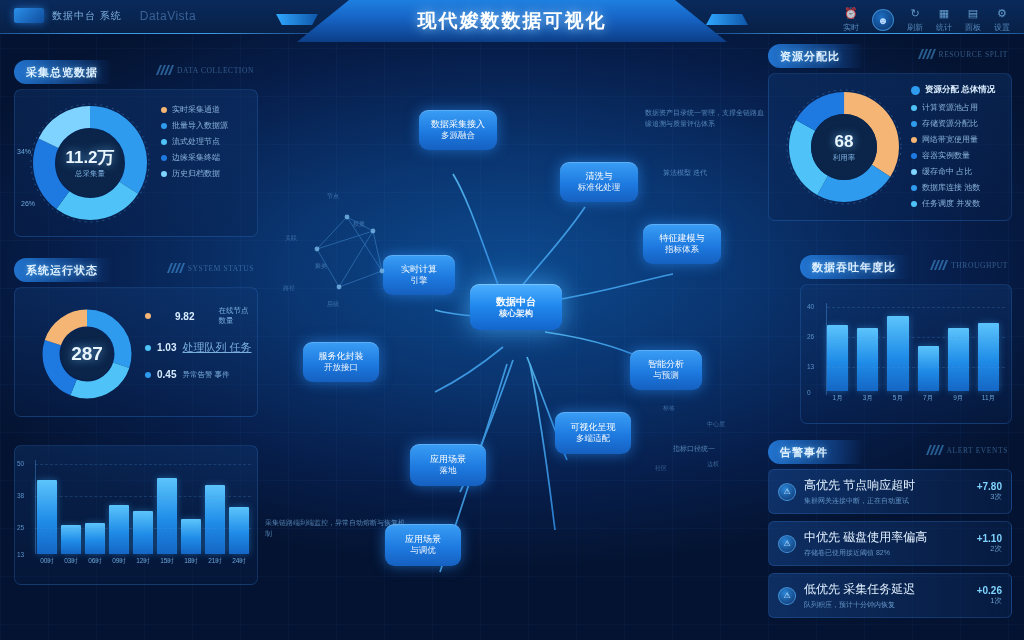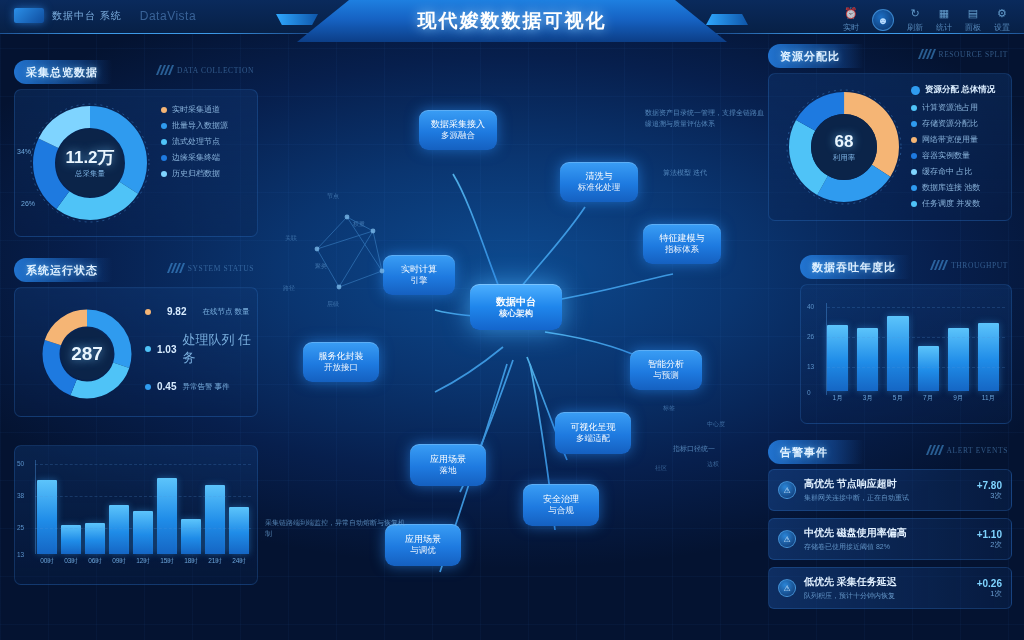--- a/index.html
+++ b/index.html
@@ -122,21 +122,21 @@
     border:1px solid rgba(65,145,235,.22);
     border-radius:6px; padding:7px 9px; margin-bottom:7px;
   }
   .li-ic{
     width:18px;height:18px;border-radius:50%; flex:none;
     border:1px solid rgba(95,185,255,.6);
     background:radial-gradient(circle at 38% 32%,#2b86d8,#0c3068);
     display:flex;align-items:center;justify-content:center;font-size:8px;color:#cfe8ff;
   }
   .li-main{ flex:1; min-width:0; }
-  .li-title{ font-size:10px; color:#e2f1ff; font-weight:bold; margin-bottom:2px; }
+  .li-title{ font-size:12px; color:#e2f1ff; font-weight:normal; margin-bottom:2px; }
   .li-desc{ font-size:7px; color:#6fa4d6; opacity:.85; }
   .li-right{ text-align:right; flex:none; }
   .li-val{ font-size:10px; font-weight:bold; color:#7fd4ff; }
   .li-sub{ font-size:7.5px; color:#6b9fd2; }
 
   
   .mindmap{ position:absolute; left:255px; top:52px; width:515px; height:580px; }
   .mindmap svg{ position:absolute; inset:0; width:100%; height:100%; }
   .node{
     position:absolute;
@@ -282,29 +282,29 @@
         <circle cx="50" cy="50" r="36" fill="none" stroke="#4fc3f7" stroke-width="17" stroke-dasharray="58.8 167.4" stroke-dashoffset="-67.9" transform="rotate(-90 50 50)"></circle>
         <circle cx="50" cy="50" r="36" fill="none" stroke="#1e7ae0" stroke-width="17" stroke-dasharray="54.3 171.9" stroke-dashoffset="-126.7" transform="rotate(-90 50 50)"></circle>
         <circle cx="50" cy="50" r="36" fill="none" stroke="#f5b575" stroke-width="17" stroke-dasharray="45.2 181" stroke-dashoffset="-181" transform="rotate(-90 50 50)"></circle>
         <circle cx="50" cy="50" r="26" fill="#0b2449"></circle>
       </svg>
       <div class="donut-center">
         <div class="donut-val" style="font-size:19px;">287</div>
       </div>
     </div>
     <div style="position:absolute; left:130px; top:18px; width:108px;">
-      <div style="display:flex; align-items:center; gap:16px; margin-bottom:14px;">
+      <div style="display:flex; align-items:center; gap:24px; margin-bottom:14px;">
         <span class="dot" style="background:#f5b575"></span>
         <span style="font-size:10px;font-weight:bold;color:#d8ecff;">9.82</span>
         <span style="font-size:7.5px;color:#79aedd;">在线节点 数量</span>
       </div>
       <div style="display:flex; align-items:center; gap:6px; margin-bottom:14px;">
         <span class="dot" style="background:#4fc3f7"></span>
         <span style="font-size:10px;font-weight:bold;color:#d8ecff;">1.03</span>
-        <span style="font-size:13px;color:#79aedd;">处理队列 任务</span>
+        <span style="font-size:11px;color:#79aedd;text-decoration:underline;">处理队列 任务</span>
       </div>
       <div style="display:flex; align-items:center; gap:6px;">
         <span class="dot" style="background:#2f9bef"></span>
         <span style="font-size:10px;font-weight:bold;color:#d8ecff;">0.45</span>
         <span style="font-size:7.5px;color:#79aedd;">异常告警 事件</span>
       </div>
     </div>
   </div>
 </div>
 
@@ -556,24 +556,20 @@
     <span>服务化封装</span>
     <span class="l2">开放接口</span>
   </div>
   <div class="node" style="left:300px; top:360px; width:76px; height:42px;">
     <span>可视化呈现</span>
     <span class="l2">多端适配</span>
   </div>
   <div class="node" style="left:155px; top:392px; width:76px; height:42px;">
     <span>应用场景</span>
     <span class="l2">落地</span>
-  </div>
-  <div class="node" style="left:268px; top:432px; width:76px; height:42px;">
-    <span>安全治理</span>
-    <span class="l2">与合规</span>
   </div>
   <div class="node" style="left:130px; top:472px; width:76px; height:42px;">
     <span>应用场景</span>
     <span class="l2">与调优</span>
   </div>
 
   <div class="mm-note" style="left:390px; top:56px; width:122px;">数据资产目录统一管理，支撑全链路血缘追溯与质量评估体系</div>
   <div class="mm-note" style="left:408px; top:116px; width:80px;">算法模型 迭代</div>
   <div class="mm-note" style="left:10px; top:466px; width:140px;">采集链路端到端监控，异常自动熔断与恢复机制</div>
   <div class="mm-note" style="left:418px; top:392px; width:70px;">指标口径统一</div>

